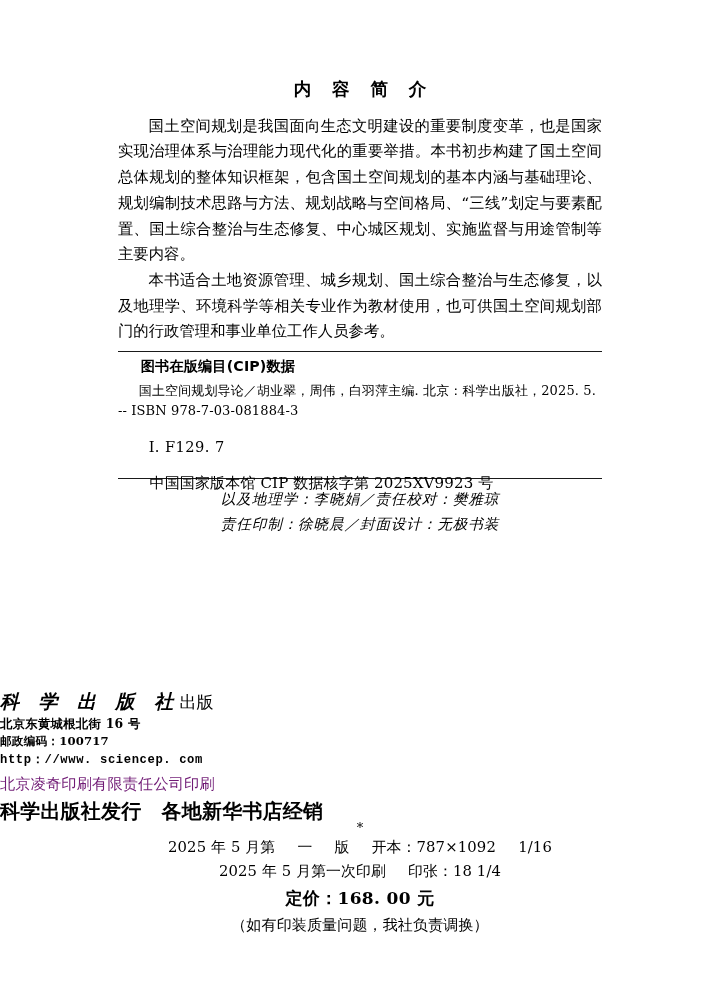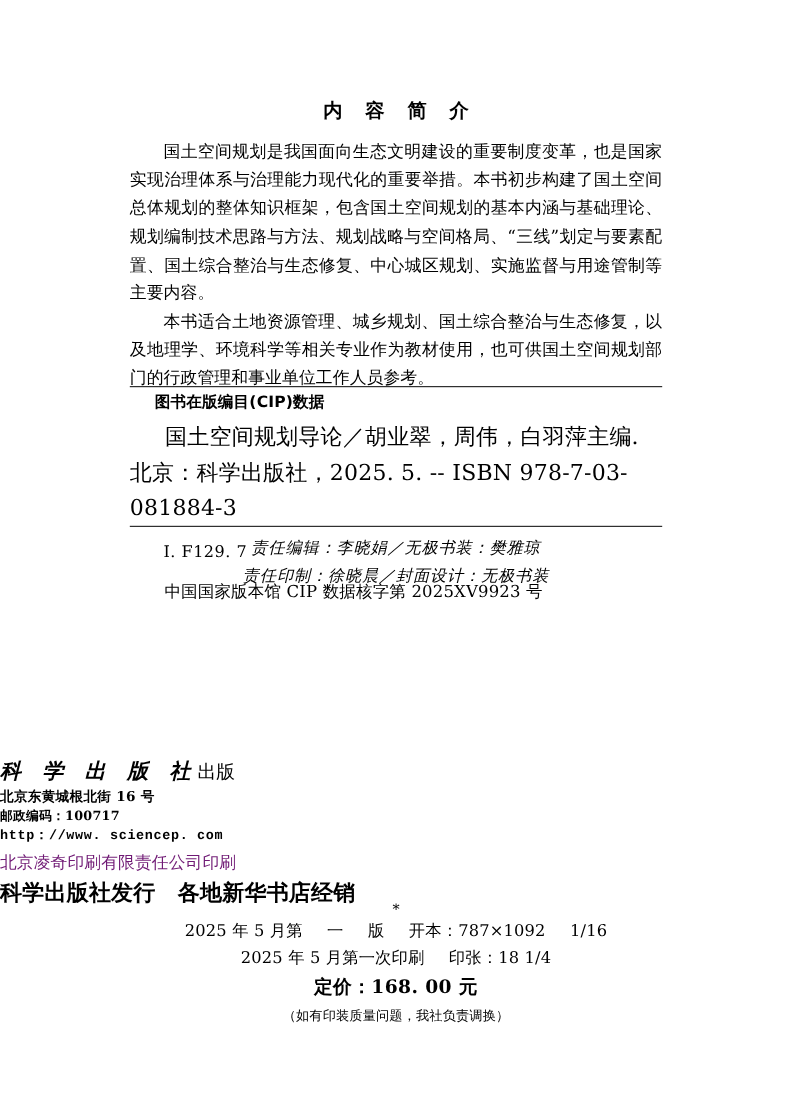--- a/index.html
+++ b/index.html
@@ -31,21 +31,20 @@
     width: 484px;
   }
   .summary-title {
     text-align: center;
     font-weight: bold;
     font-size: 17.5px;
     letter-spacing: 0.42em;
     text-indent: 0.42em;
     margin-bottom: 13px;
     line-height: 1.3;
-    margin-top: 12px;
   }
   .summary-para {
     font-size: 15.3px;
     line-height: 1.68;
     text-align: justify;
     text-align-last: left;
     text-indent: 2em;
     margin: 0;
     letter-spacing: 0.005em;
   }
@@ -76,21 +75,21 @@
     font-family: "DejaVu Sans", "Liberation Sans", sans-serif;
     font-weight: bold;
     font-size: 14.2px;
     text-indent: 1.6em;
     letter-spacing: 0.01em;
     margin: 0 0 3px 0;
   }
   .cip-entry {
     margin: 0;
     text-indent: 1.6em;
-    font-size: 20px;
+    font-size: 13px;
     line-height: 1.6;
     letter-spacing: 0.01em;
   }
   .cip-class {
     margin: 14px 0 0 0;
     text-indent: 2.1em;
     font-size: 14.6px;
     letter-spacing: 0.03em;
   }
   .cip-core {
@@ -188,21 +187,21 @@
   }
   .edition-row .gap-m { display: inline-block; width: 1.5em; }
   .price-row {
     font-size: 17px;
     font-weight: bold;
     line-height: 1.75;
     letter-spacing: 0.02em;
     margin-top: 2px;
   }
   .note-row {
-    font-size: 12px;
+    font-size: 15px;
     line-height: 1.5;
     letter-spacing: 0.01em;
   }
 </style>
 </head>
 <body>
 
 <div class="page">
 
   <div class="summary-block">
@@ -215,21 +214,21 @@
   <div class="cip-rule bottom"></div>
 
   <div class="cip-block">
     <p class="cip-heading">图书在版编目(CIP)数据</p>
     <p class="cip-entry">国土空间规划导论／胡业翠，周伟，白羽萍主编. 北京：科学出版社，2025. 5. -- ISBN 978-7-03-081884-3</p>
     <p class="cip-class">Ⅰ. F129. 7</p>
     <p class="cip-core">中国国家版本馆 CIP 数据核字第 2025XV9923 号</p>
   </div>
 
   <div class="credits">
-    <div>责任编辑：李晓娟／无极书装：樊雅琼</div>
+    <div>以及地理学：李晓娟／责任校对：樊雅琼</div>
     <div>责任印制：徐晓晨／封面设计：无极书装</div>
   </div>
 
   <div class="imprint">
     <div class="publisher-logo"><span>科 学 出 版 社</span><span class="suffix">出版</span></div>
     <div class="imprint-line">北京东黄城根北街 16 号</div>
     <div class="imprint-line small">邮政编码：100717</div>
     <div class="imprint-url">http：//www. sciencep. com</div>
     <div class="printer-line">北京凌奇印刷有限责任公司印刷</div>
     <div class="distrib-line">科学出版社发行　各地新华书店经销</div>

